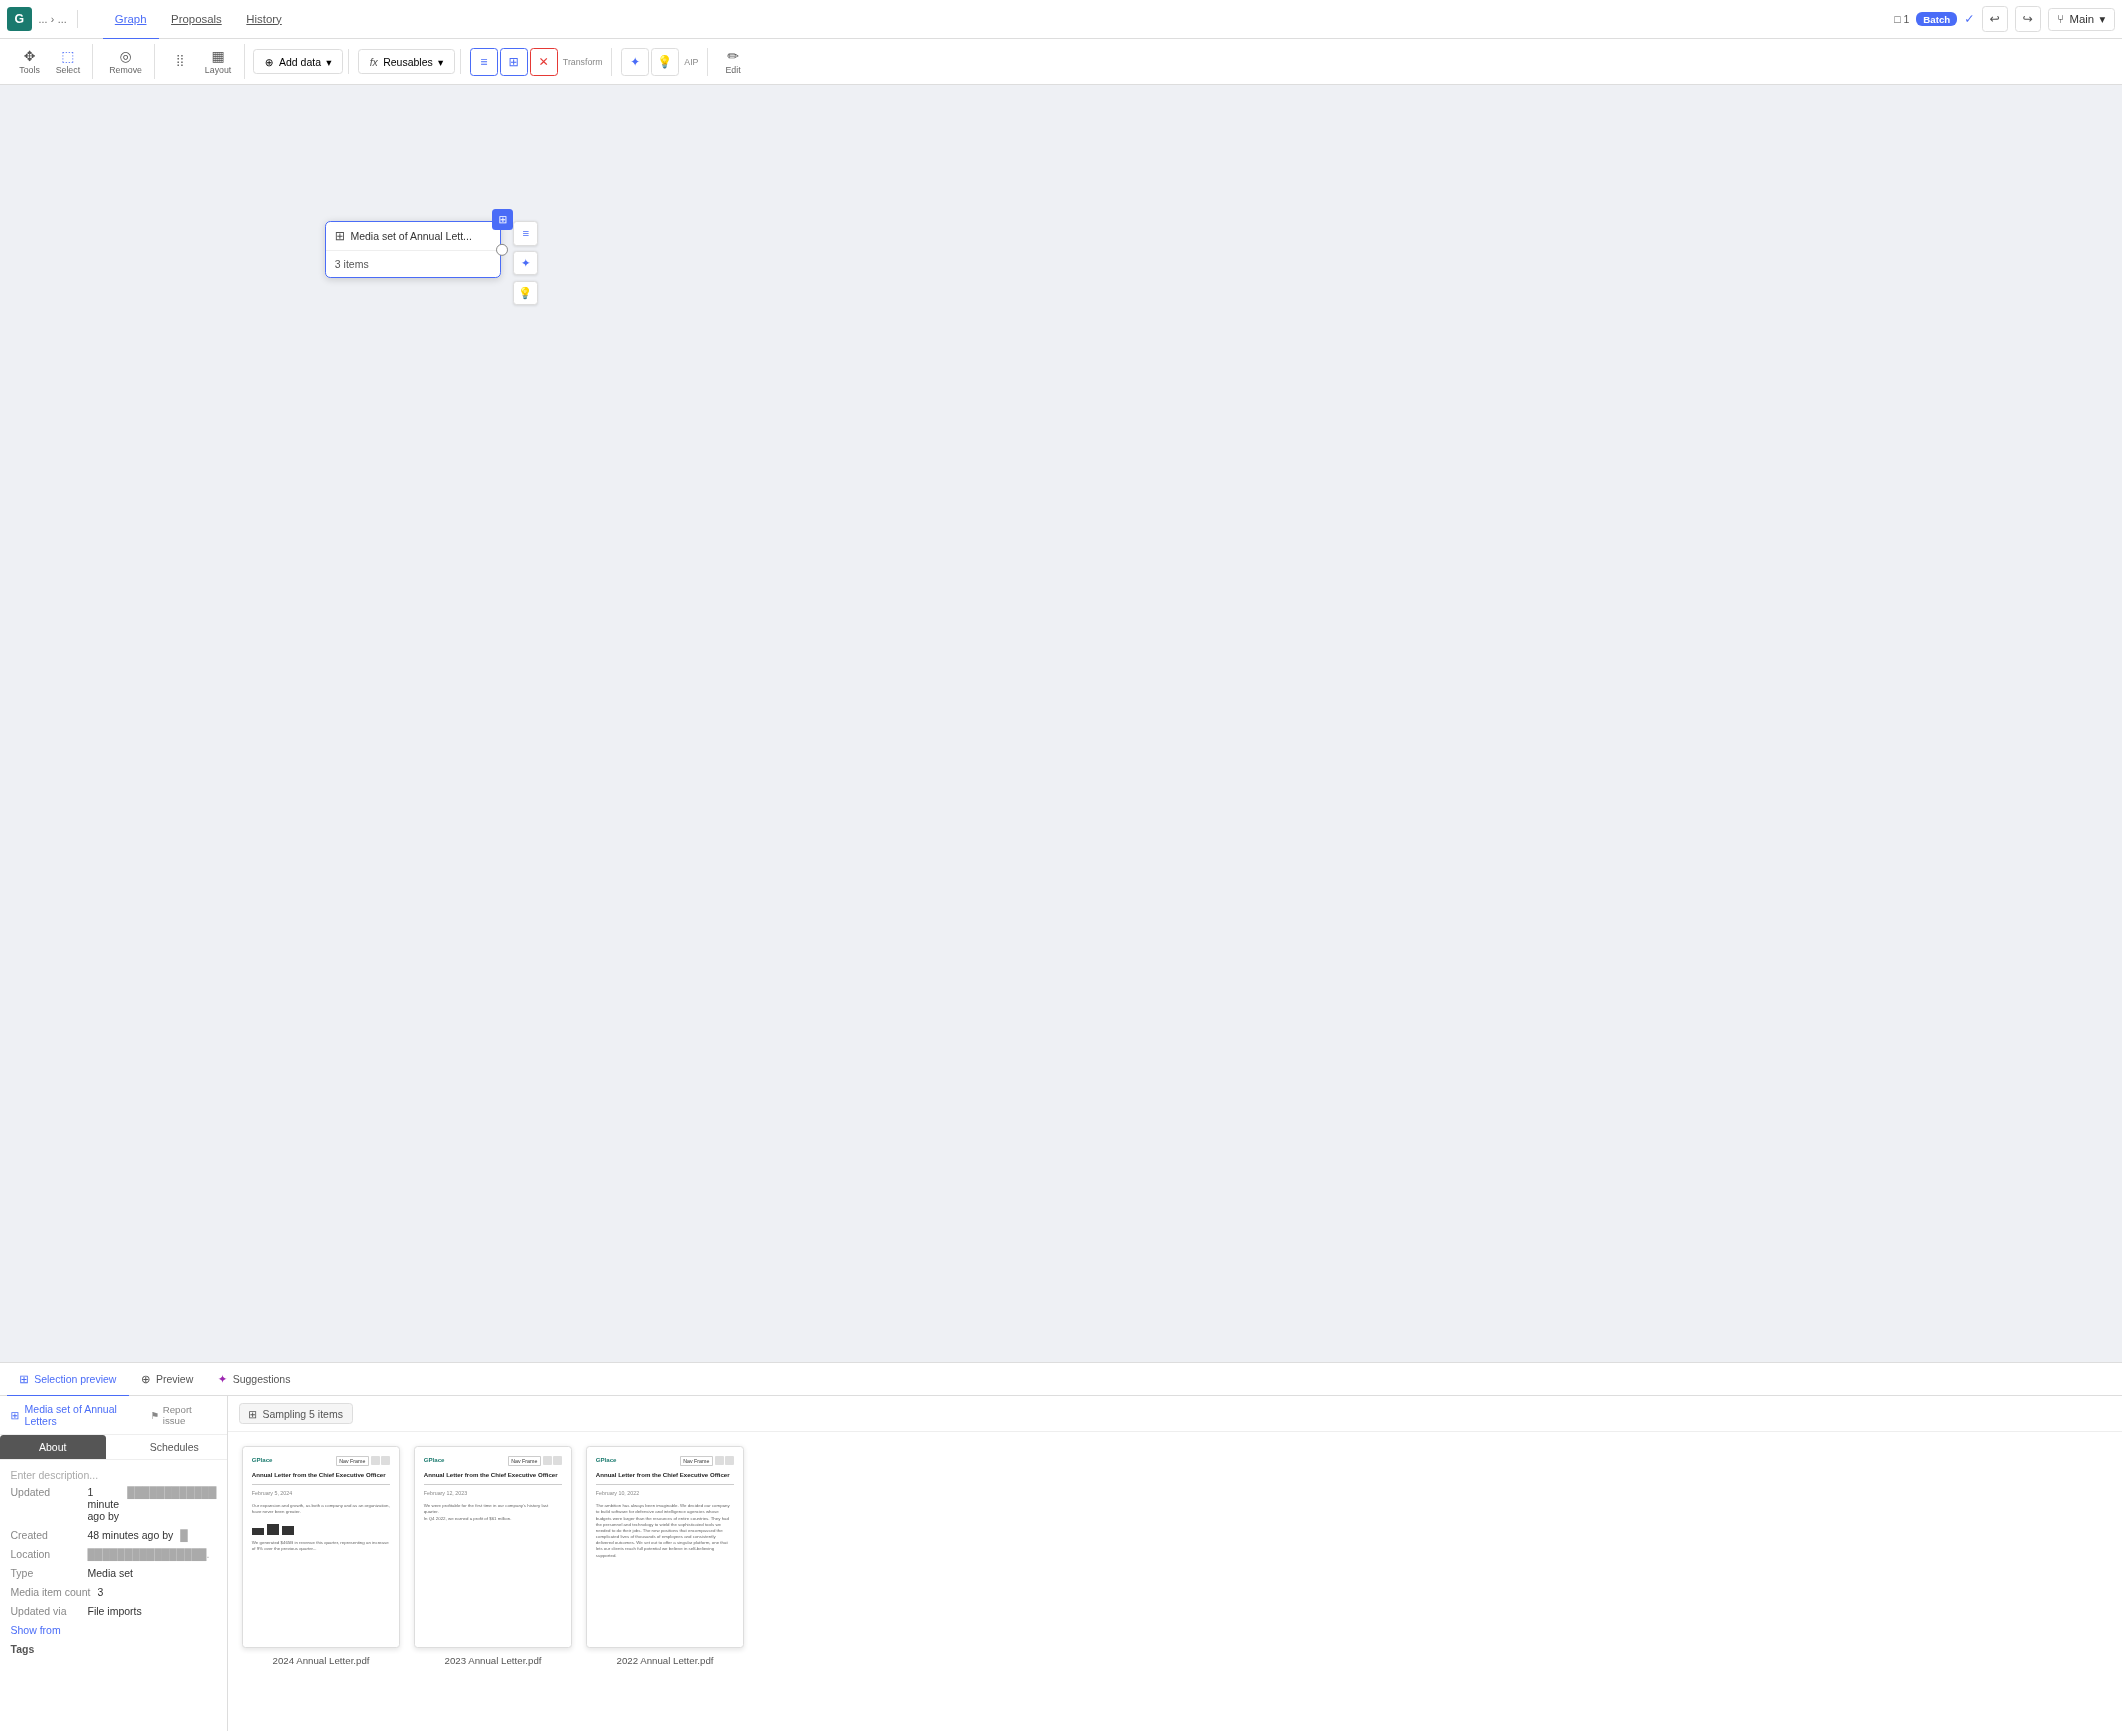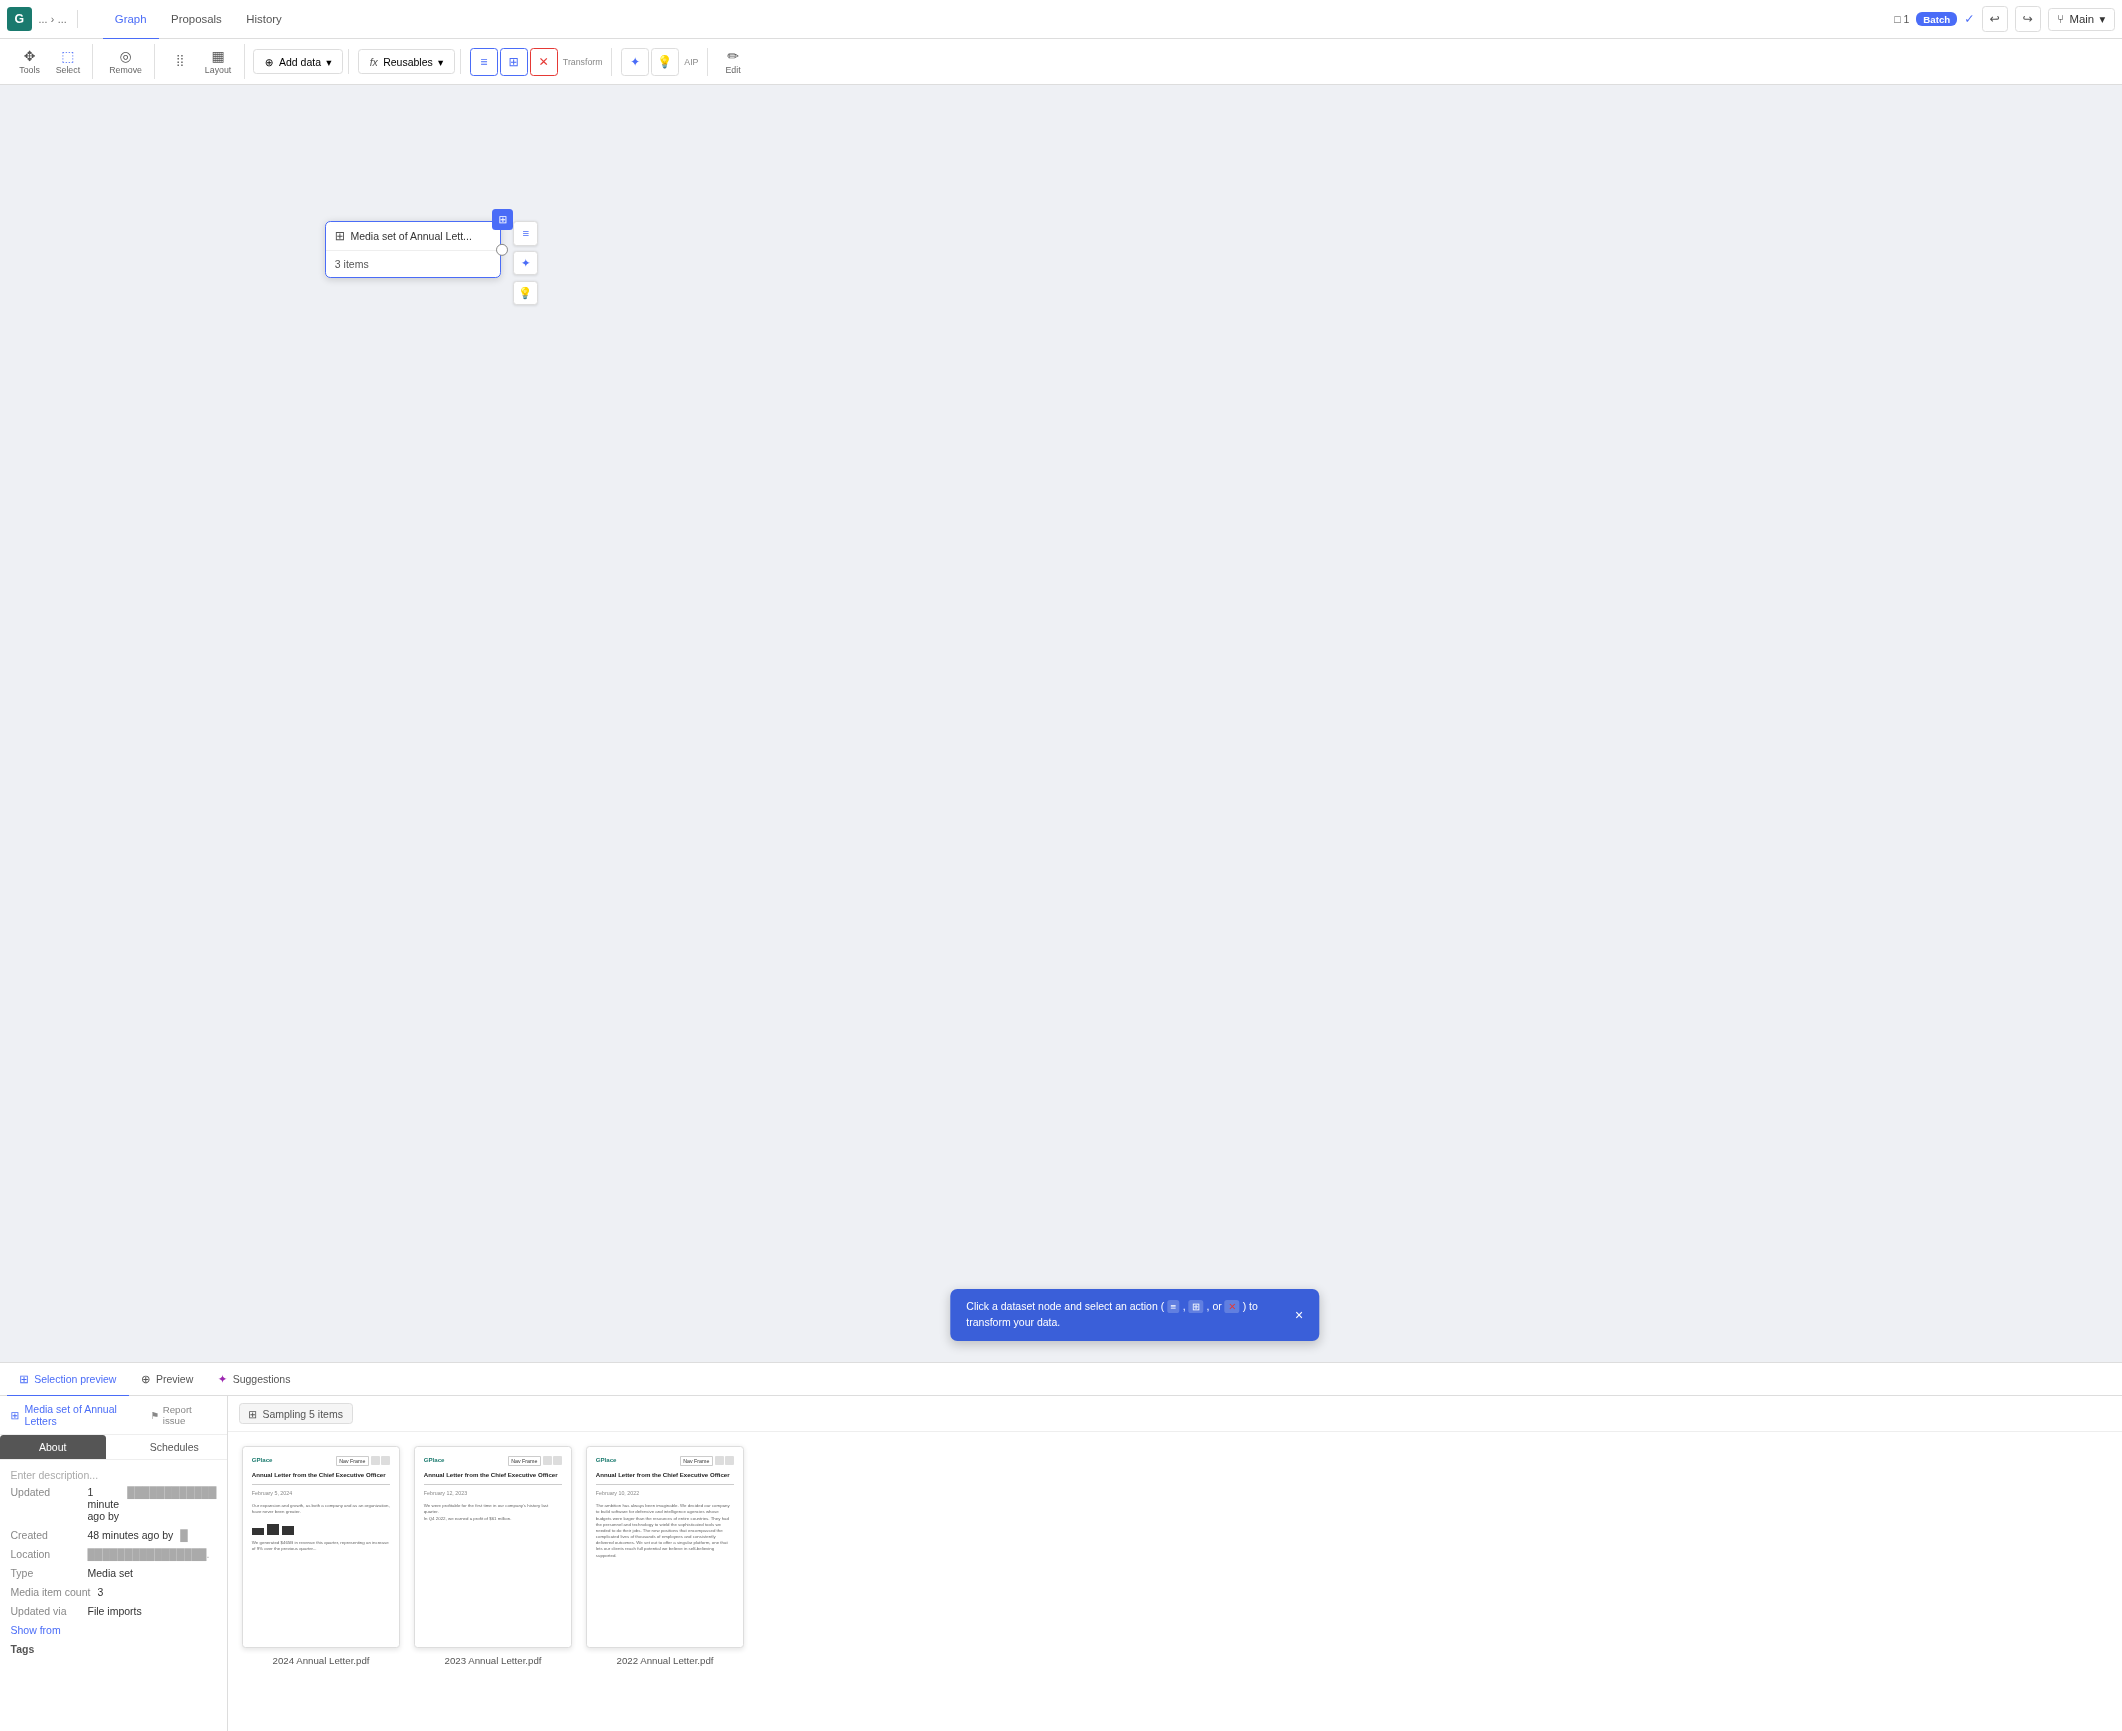--- a/index.html
+++ b/index.html
@@ -3,21 +3,21 @@
   <meta charset="utf-8">
   <style>
     * { box-sizing: border-box; margin: 0; padding: 0; }
     body { font-family: -apple-system, BlinkMacSystemFont, 'Segoe UI', sans-serif; font-size: 11.4px; background: #f0f2f5; color: #333; height: 100vh; display: flex; flex-direction: column; overflow: hidden; }
 
     
     .top-bar { display: flex; align-items: center; background: #fff; border-bottom: 0.9px solid #ddd; padding: 0 7px; height: 39px; gap: 7px; }
     .app-logo { width: 24.6px; height: 24.6px; background: #1a7a6e; border-radius: 3.5px; display: flex; align-items: center; justify-content: center; color: white; font-weight: bold; font-size: 12.3px; flex-shrink: 0; }
     .breadcrumb { display: flex; align-items: center; gap: 3.5px; font-size: 10.5px; color: #666; }
     .tab-nav { display: flex; align-items: center; gap: 0; margin-left: 14px; }
-    .tab-nav-item { padding: 0 12.3px; height: 39px; display: flex; align-items: center; font-size: 11.4px; color: #555; cursor: pointer; border-bottom: 1.8px solid transparent; }
+    .tab-nav-item { padding: 0 12.3px; height: 39px; display: flex; align-items: center; font-size: 11.4px; color: #555; cursor: pointer; border-bottom: 1.8px solid transparent; text-decoration: underline; }
     .tab-nav-item.active { color: #4a6cf7; border-bottom: 1.8px solid #4a6cf7; font-weight: 500; }
     .top-right { margin-left: auto; display: flex; align-items: center; gap: 7px; }
     .batch-badge { background: #4a6cf7; color: white; padding: 1.8px 7px; border-radius: 6px; font-size: 9.7px; font-weight: 600; }
     .checkmark { color: #4a6cf7; font-size: 12.3px; }
     .icon-btn { width: 26px; height: 26px; display: flex; align-items: center; justify-content: center; border: 0.9px solid #ddd; border-radius: 3.5px; cursor: pointer; background: #fff; font-size: 12.3px; color: #555; }
     .main-branch { display: flex; align-items: center; gap: 5.3px; padding: 3.5px 8.8px; border: 0.9px solid #ddd; border-radius: 3.5px; cursor: pointer; font-size: 11.4px; }
 
     
     .toolbar { display: flex; align-items: center; background: #fff; border-bottom: 0.9px solid #ddd; padding: 3.5px 7px; gap: 3.5px; height: 46px; }
     .toolbar-group { display: flex; align-items: center; gap: 1.8px; padding: 0 5.3px; border-right: 0.9px solid #e0e0e0; }
@@ -203,33 +203,20 @@
       </div>
       <div class="node-connect"></div>
     </div>
     <div class="node-action-bar">
       <div class="node-action-btn blue">≡</div>
       <div class="node-action-btn" style="color:#4a6cf7;">✦</div>
       <div class="node-action-btn purple">💡</div>
     </div>
   </div>
 
-  <div class="tooltip-banner">
-    <span style="line-height:1.5;">
-      Click a dataset node and select an action (
-      <span style="background:rgba(255,255,255,0.2);border-radius:2.6px;padding:0.9px 3.5px;font-size:9.7px;">≡</span>
-      ,
-      <span style="background:rgba(255,255,255,0.2);border-radius:2.6px;padding:0.9px 3.5px;font-size:9.7px;">⊞</span>
-      , or
-      <span style="background:rgba(255,255,255,0.2);border-radius:2.6px;padding:0.9px 3.5px;font-size:9.7px;color:#e53935;">✕</span>
-      )
-      to transform your data.
-    </span>
-    <span class="tooltip-close">×</span>
-  </div>
 </div>
 
 <div class="bottom-panel">
   <div class="bottom-tabs">
     <div class="bottom-tab active">
       <span class="tab-icon">⊞</span>
       <span>Selection preview</span>
     </div>
     <div class="bottom-tab">
       <span class="tab-icon">⊕</span>

